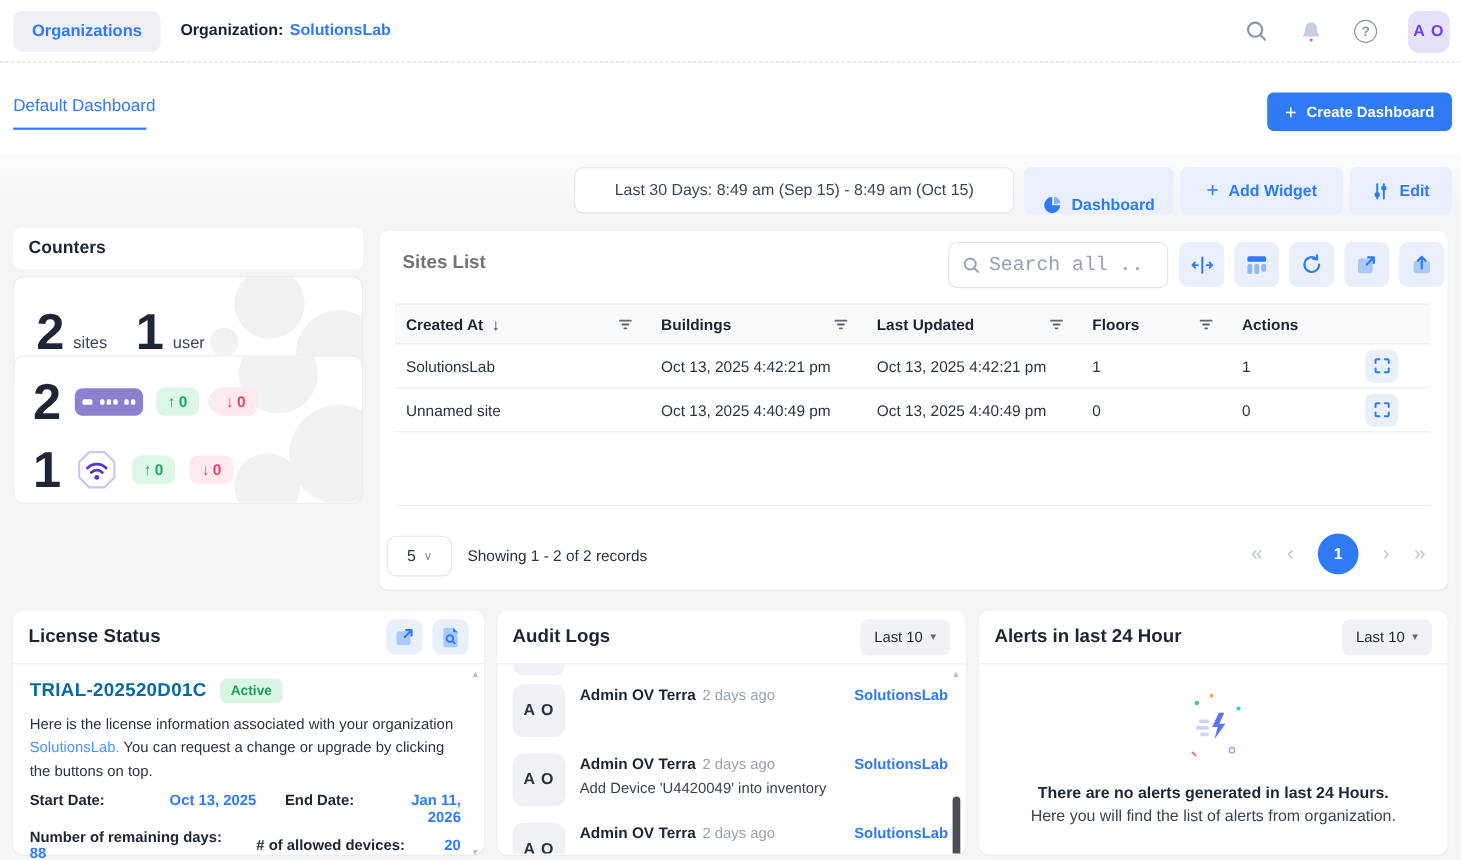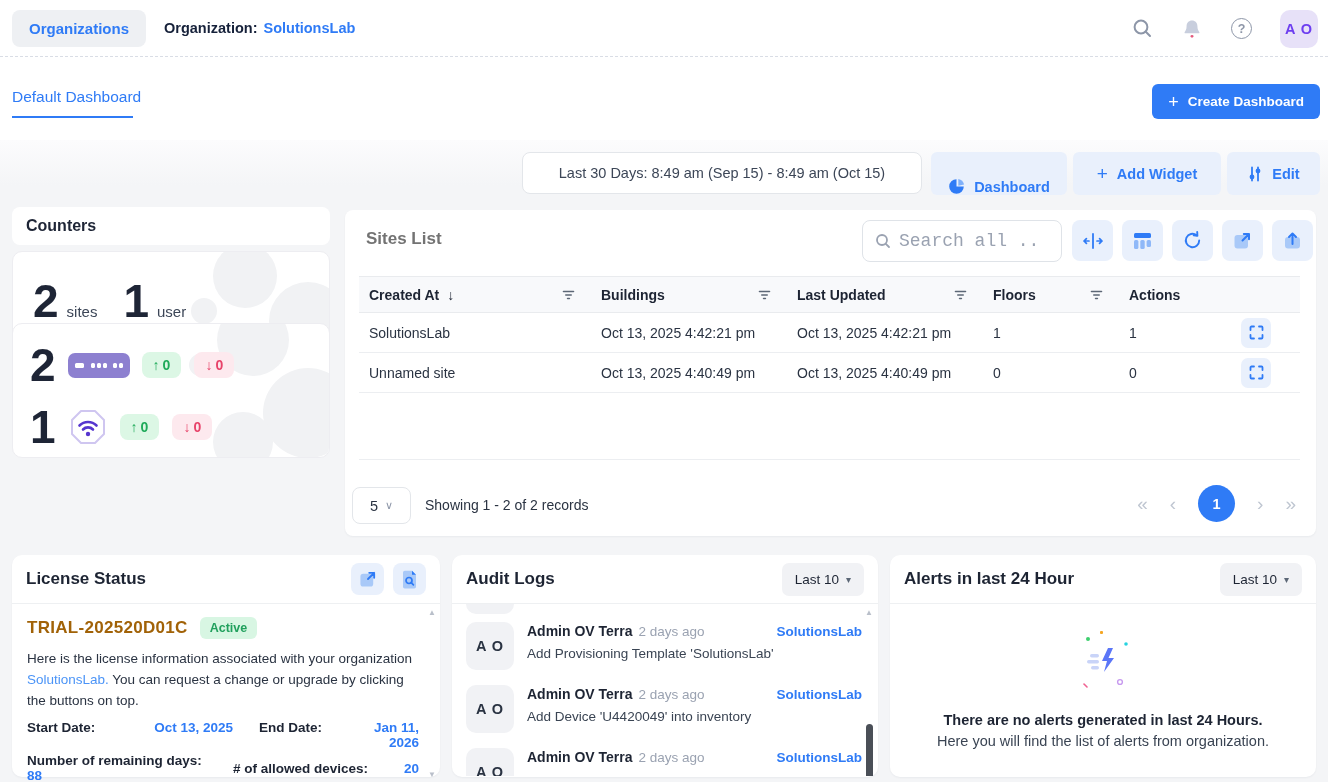--- a/index.html
+++ b/index.html
@@ -83,21 +83,21 @@
   .panel-head { position:relative; height:49px; border-bottom:1px solid #eef0f2; display:flex; align-items:center; padding:0 14px; }
   .panel-title { font-size:17px; font-weight:700; color:#1d2433; }
   .panel-head .spacer { flex:1; }
   .mini-btn { width:33px; height:32px; background:#e9f0fc; border:none; border-radius:8px; display:flex; align-items:center; justify-content:center; cursor:pointer; margin-left:9px; }
   .last10-btn { background:#f1f2f5; border:none; border-radius:7px; height:33px; padding:0 13px; font-size:13.5px; color:#1d2433; display:flex; align-items:center; gap:7px; cursor:pointer; font-family:inherit; }
   .last10-btn .caret { color:#5c6776; font-size:10px; }
 
   
   .lic-body { position:relative; padding:13px 18px 0 15px; }
   .lic-id-row { display:flex; align-items:center; gap:12px; }
-  .lic-id { font-size:17px; font-weight:700; color:#a16207; letter-spacing:.3px; }
+  .lic-id { font-size:17px; font-weight:700; color:#0369a1; letter-spacing:.3px; }
   .lic-status { background:#d8f6e3; color:#21a05d; font-size:12.5px; font-weight:700; border-radius:6px; padding:4px 10px; }
   .lic-desc { margin-top:9px; font-size:13.5px; line-height:21px; color:#2a3342; width:392px; }
   .lic-desc .link { color:#4b94f7; cursor:pointer; }
   .lic-grid { margin-top:9px; width:392px; font-size:13.5px; }
   .lic-line1 { display:flex; }
   .lic-label { font-weight:700; color:#1d2433; }
   .lic-value { color:#2f7bf6; font-weight:700; }
   .scroll-arrow { position:absolute; right:4px; color:#b9bfca; font-size:8px; line-height:1; }
 
   
@@ -474,21 +474,20 @@
       <span class="scroll-arrow" style="top:5px;right:5px;position:absolute;color:#b9bfca;font-size:8px;">▲</span>
 
       <div class="audit-entry" style="top:18px;">
         <span class="audit-avatar">A O</span>
         <div class="audit-text">
           <div class="audit-line1">
             <span class="audit-user">Admin OV Terra</span>
             <span class="audit-time">2 days ago</span>
             <span class="audit-org">SolutionsLab</span>
           </div>
-          <div class="audit-action">Add Provisioning Template 'SolutionsLab'</div>
         </div>
       </div>
 
       <div class="audit-entry" style="top:81px;">
         <span class="audit-avatar">A O</span>
         <div class="audit-text">
           <div class="audit-line1">
             <span class="audit-user">Admin OV Terra</span>
             <span class="audit-time">2 days ago</span>
             <span class="audit-org">SolutionsLab</span>

